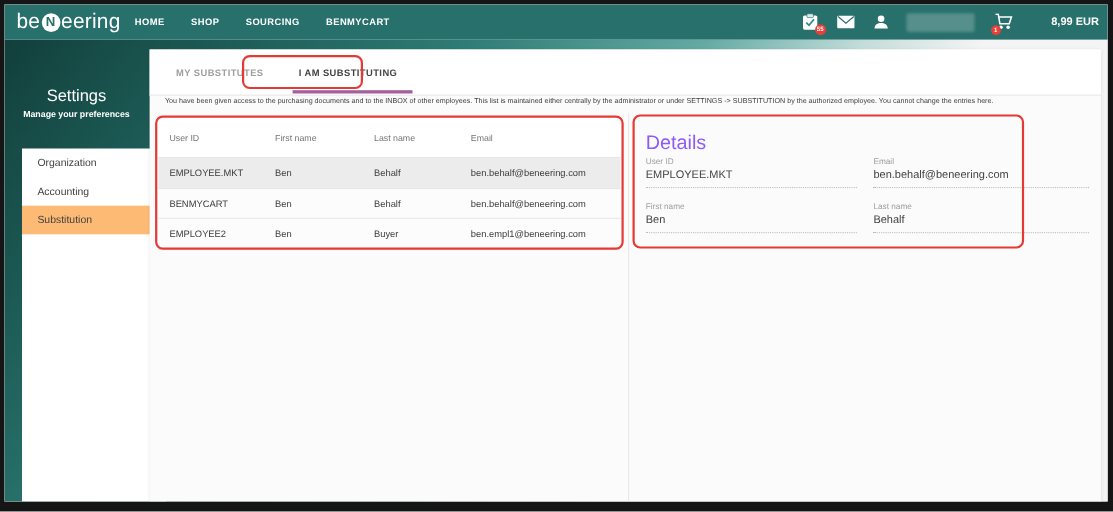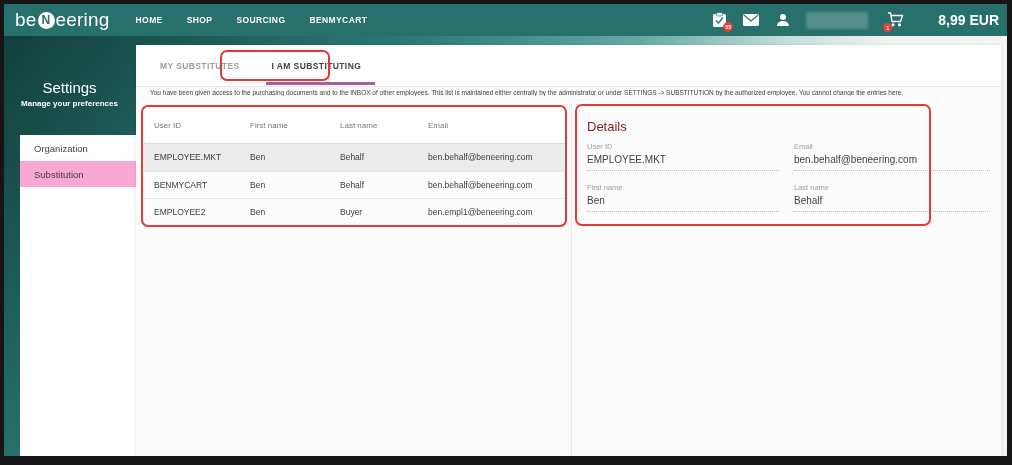--- a/index.html
+++ b/index.html
@@ -14,51 +14,51 @@
   .navbar {
     position:absolute; left:0; top:0; width:1003px; height:32px;
     background:#27706b; display:flex; align-items:center; z-index:30;
   }
   .logo { display:flex; align-items:center; margin-left:11px; color:#fff; font-size:19px; font-weight:400; letter-spacing:0.2px; cursor:pointer; }
   .logo .n-circle {
     display:inline-flex; align-items:center; justify-content:center;
     width:17px; height:17px; border-radius:50%; background:#fff; color:#27706b;
     font-size:12px; font-weight:700; margin:0 1px; transform:rotate(0deg);
   }
-  .nav-menu { display:flex; margin-left:26px; gap:24px; }
+  .nav-menu { display:flex; margin-left:13px; gap:24px; }
   .nav-item { color:#fff; font-size:8.5px; font-weight:700; letter-spacing:0.4px; cursor:pointer; }
   .nav-right { position:absolute; right:8px; top:0; height:32px; display:flex; align-items:center; gap:14px; }
   .icon-btn { position:relative; width:18px; height:18px; cursor:pointer; display:flex; align-items:center; justify-content:center; }
   .badge {
     position:absolute; background:#e5403a; color:#fff; border-radius:50%;
     font-size:5.5px; font-weight:700; display:flex; align-items:center; justify-content:center;
   }
   .badge.tasks { width:10px; height:10px; right:-5px; bottom:-3px; }
   .badge.cart { width:9px; height:9px; left:-3px; bottom:-3px; }
   .redacted-name {
     width:62px; height:17px; border-radius:2px;
     background:rgba(255,255,255,0.22); filter:blur(1.5px);
   }
-  .cart-total { color:#fff; font-size:14px; font-weight:700; margin-left:20px; white-space:nowrap; }
+  .cart-total { color:#fff; font-size:10px; font-weight:700; margin-left:20px; white-space:nowrap; }
 
   
   .bg-gradient {
     position:absolute; left:0; top:32px; width:1003px; height:420px;
     background:linear-gradient(128deg,#123f3b 0%,#1c5954 14%,#2e7d76 32%,#63aaa3 48%,#c4ddda 59%,#f4f4f4 67%,#f4f4f4 100%);
   }
 
   
   .sidebar-header { position:absolute; left:0; top:32px; width:131px; height:99px; z-index:5;
     display:flex; flex-direction:column; align-items:center; justify-content:center; color:#fff; text-align:center; }
   .sidebar-title { font-size:15px; font-weight:400; margin-top:16px; }
   .sidebar-subtitle { font-size:8px; font-weight:700; margin-top:3px; }
   .sidebar-panel { position:absolute; left:16px; top:131px; width:131px; height:321px; background:#fff; z-index:5; }
   .sidebar-item { height:26px; display:flex; align-items:center; padding-left:14px;
     font-size:9.5px; color:#424242; cursor:pointer; }
-  .sidebar-item.active { background:#f9a8d4; }
+  .sidebar-item.active { background:#fdba74; }
 
   
   .card { position:absolute; left:132px; top:41px; width:865px; height:411px;
     background:#fbfbfb; z-index:10; box-shadow:0 0 3px rgba(0,0,0,0.12); }
 
   .tabbar { position:absolute; left:0; top:0; width:865px; height:42px; background:#fff;
     border-bottom:1px solid #e7e7e7; display:flex; align-items:stretch; padding-left:8px; }
   .tab { display:flex; align-items:center; padding:0 16px; font-size:8.5px; font-weight:700;
     letter-spacing:0.4px; color:#9e9e9e; cursor:pointer; position:relative; }
   .tab.active { color:#424242; }
@@ -70,21 +70,21 @@
   .v-divider { position:absolute; left:435px; top:58px; bottom:0; width:1px; background:#e8e8e8; }
 
   
   .table { position:absolute; left:8px; top:62px; width:420px; }
   .t-row { display:grid; grid-template-columns:96px 90px 88px 1fr; align-items:center; padding-left:10px; }
   .t-head { height:37px; border-bottom:1px solid #dcdcdc; font-size:8px; color:#757575; background:#fff; }
   .t-data { height:27.5px; font-size:8.5px; color:#3c3c3c; border-bottom:1px solid #e6e6e6; background:#fcfcfc; cursor:pointer; }
   .t-data.selected { background:#ececec; }
 
   
-  .details-title { position:absolute; left:451px; top:74px; font-size:13px; color:#7f1d1d; }
+  .details-title { position:absolute; left:451px; top:74px; font-size:18px; color:#8b5cf6; }
   .field { position:absolute; }
   .field .f-label { font-size:7.5px; color:#9e9e9e; }
   .field .f-value { font-size:10px; color:#424242; padding:3px 0 5px 0; border-bottom:1px dotted #bdbdbd; }
   .f-user-id { left:451px; top:97px; width:192px; }
   .f-email { left:658px; top:97px; width:196px; }
   .f-first-name { left:451px; top:138px; width:192px; }
   .f-last-name { left:658px; top:138px; width:196px; }
 
   
   .annot { position:absolute; border:2px solid #e53935; border-radius:7px; z-index:20; pointer-events:none; }
@@ -155,20 +155,21 @@
     </div>
 
     <div class="bg-gradient"></div>
 
     <div class="sidebar-header">
       <div class="sidebar-title">Settings</div>
       <div class="sidebar-subtitle">Manage your preferences</div>
     </div>
     <div class="sidebar-panel">
       <div class="sidebar-item">Organization</div>
+      <div class="sidebar-item">Accounting</div>
       <div class="sidebar-item active">Substitution</div>
     </div>
 
     <div class="card">
 
       <div class="tabbar">
         <div class="tab">
           <span>MY SUBSTITUTES</span>
         </div>
         <div class="tab active">

